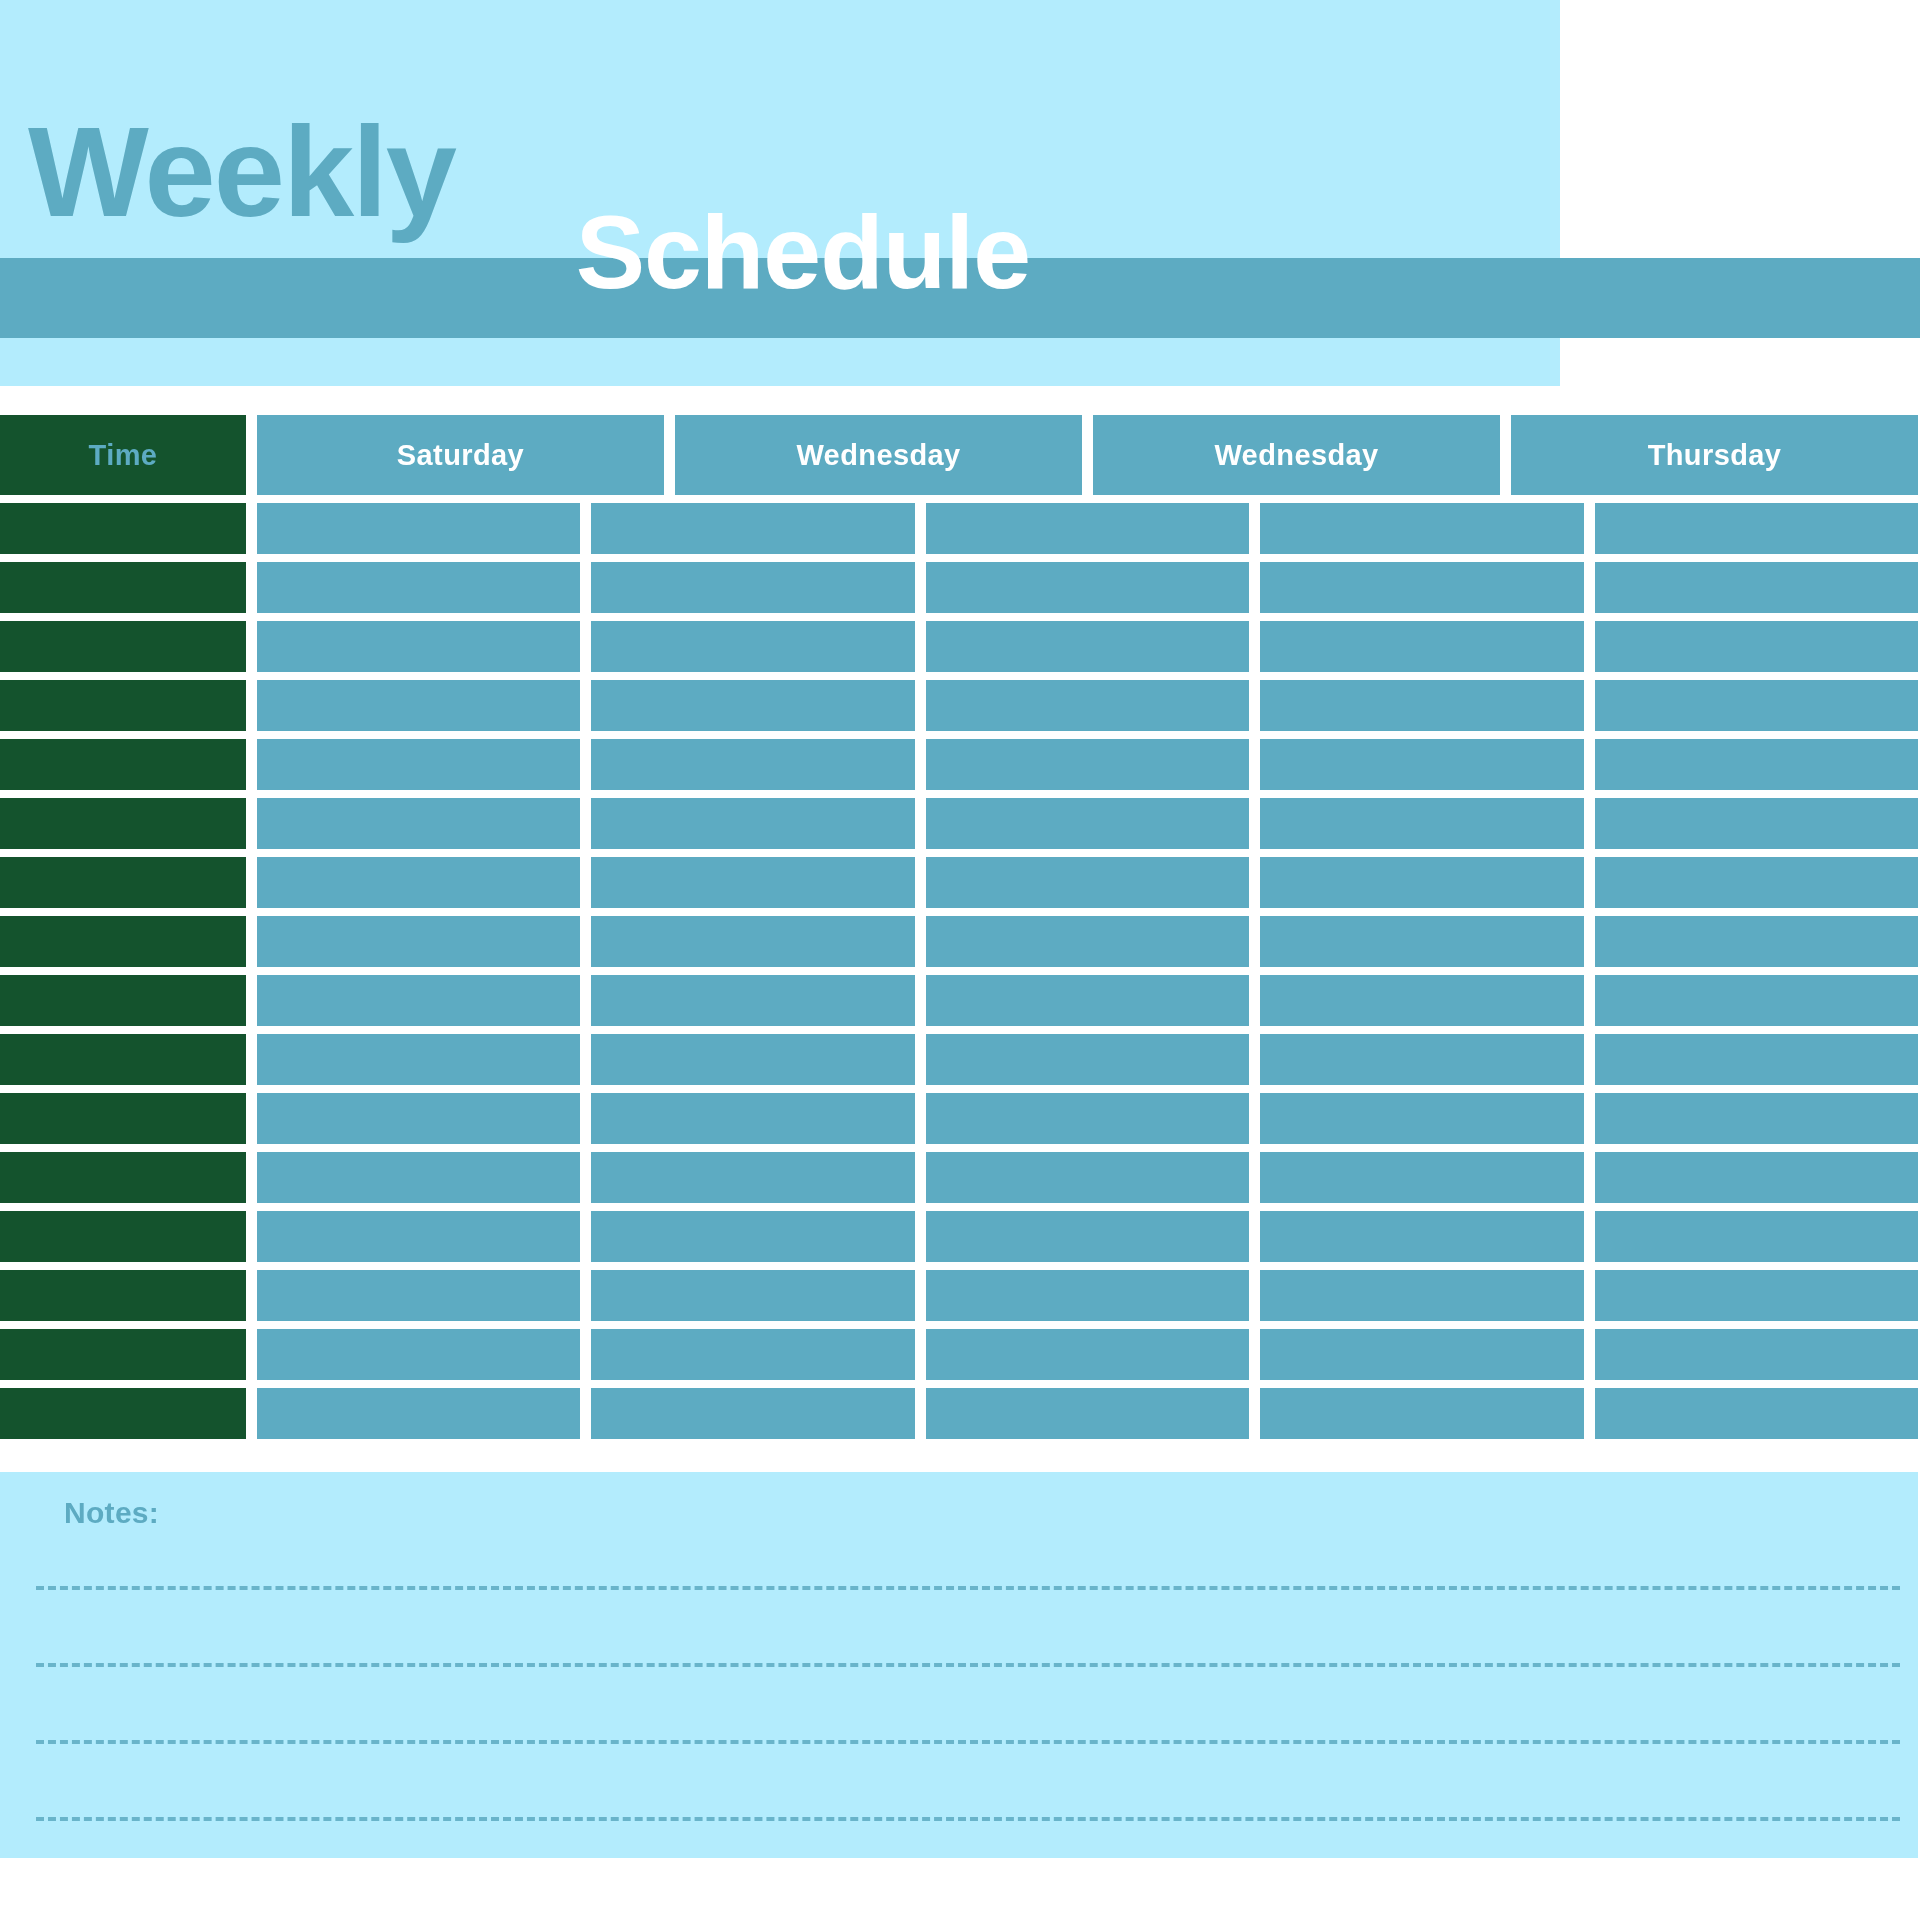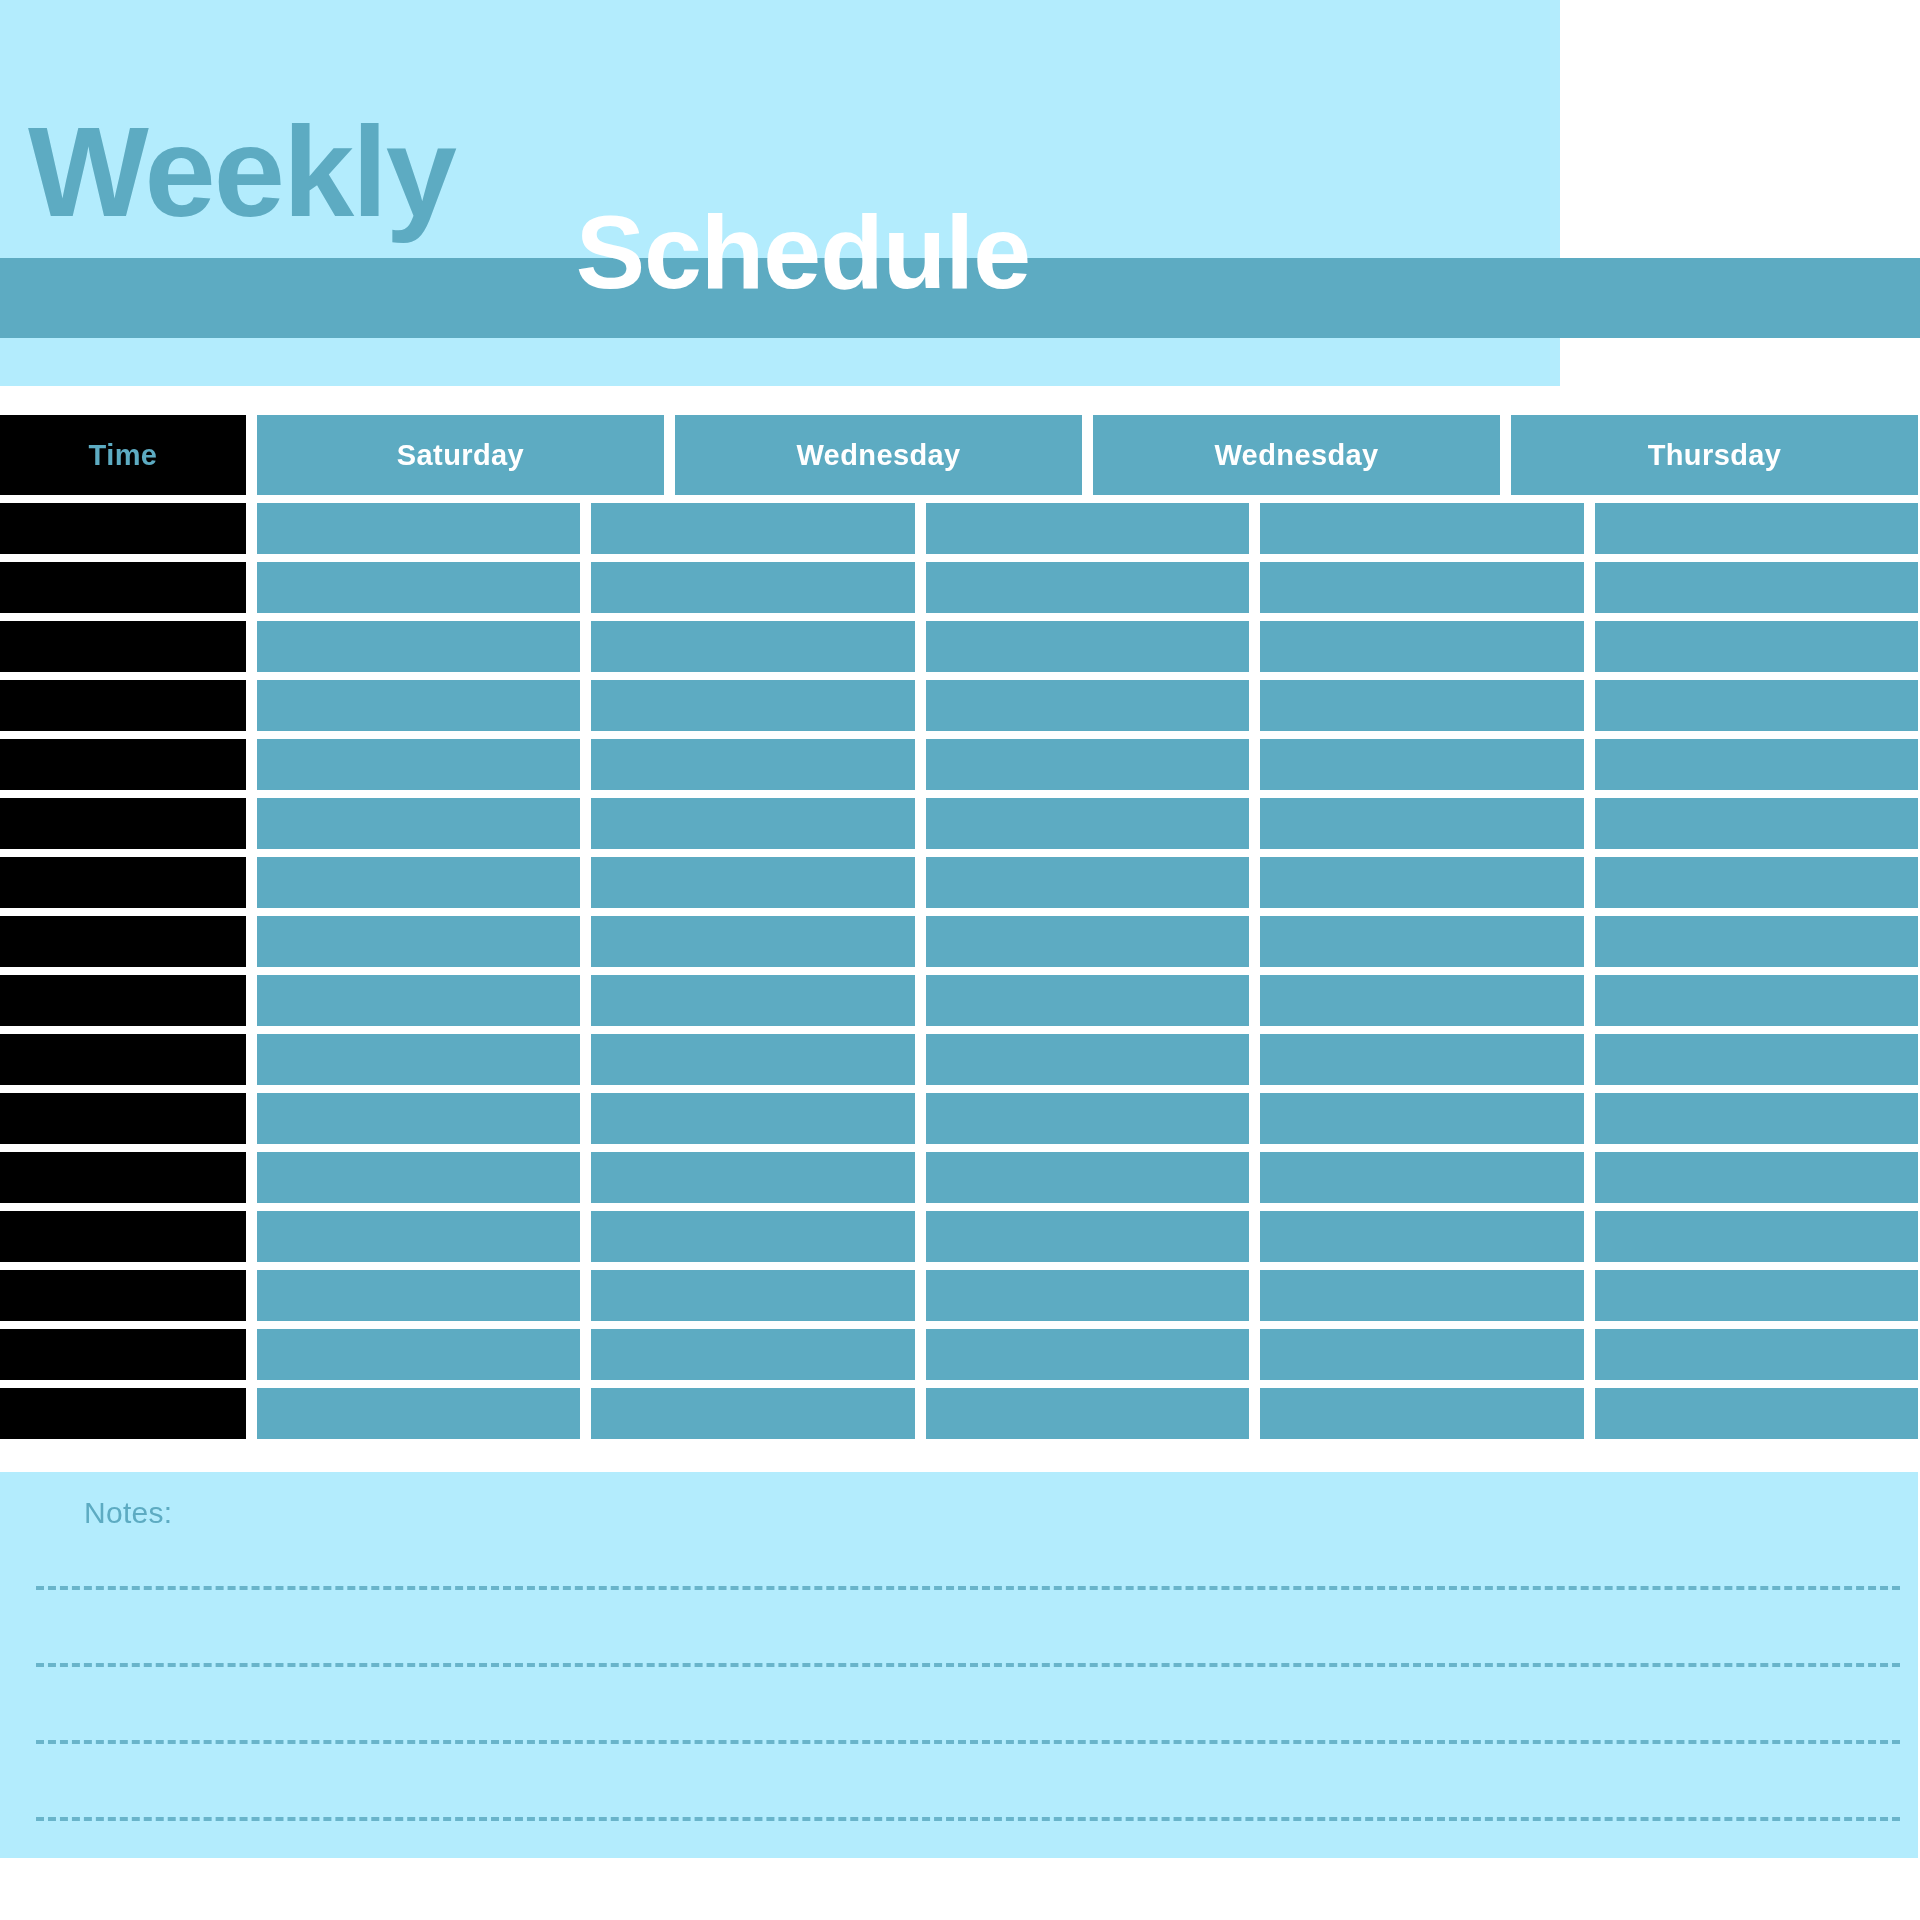--- a/index.html
+++ b/index.html
@@ -51,21 +51,21 @@
   .table {
     position:absolute;
     left:0; top:415px; width:1918px;
   }
   .row { display:flex; width:100%; }
   .row + .row { margin-top:8px; }
 
   .cell-time {
     width:246px;
     flex:0 0 246px;
-    background:#000000;
+    background:#14532d;
   }
   .cell-day {
     flex:1 1 0;
     background:#5dabc2;
     margin-left:11px;
   }
 
   .head-row .cell-time,
   .head-row .cell-day {
     height:80px;
@@ -87,23 +87,23 @@
   .table-body { margin-top:8px; }
 
   
   .notes-panel {
     position:absolute;
     left:0; top:1472px; width:1918px; height:386px;
     background:#b3ecfd;
   }
   .notes-label {
     position:absolute;
-    left:84px; top:24px;
+    left:64px; top:24px;
     font-size:30px;
-    font-weight:400;
+    font-weight:700;
     color:#5dabc2;
     letter-spacing:0.3px;
   }
   .notes-lines {
     position:absolute;
     left:36px; top:114px; right:18px;
   }
   .note-line {
     height:0;
     border-top:4px dashed #5dabc2;

